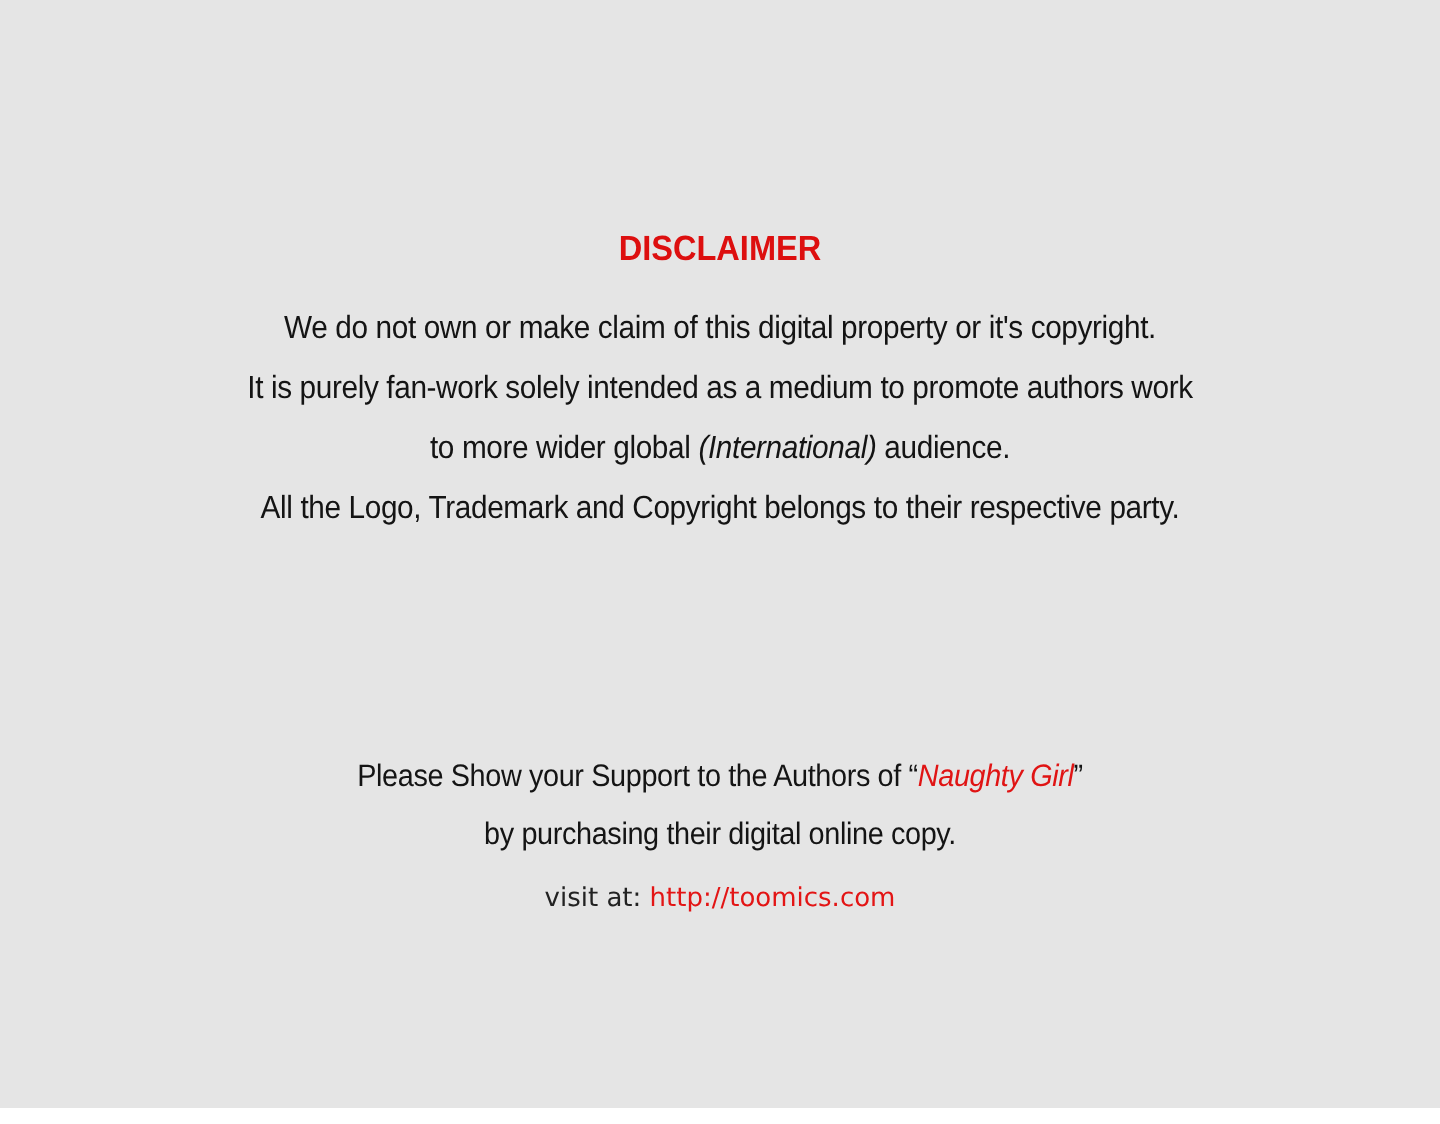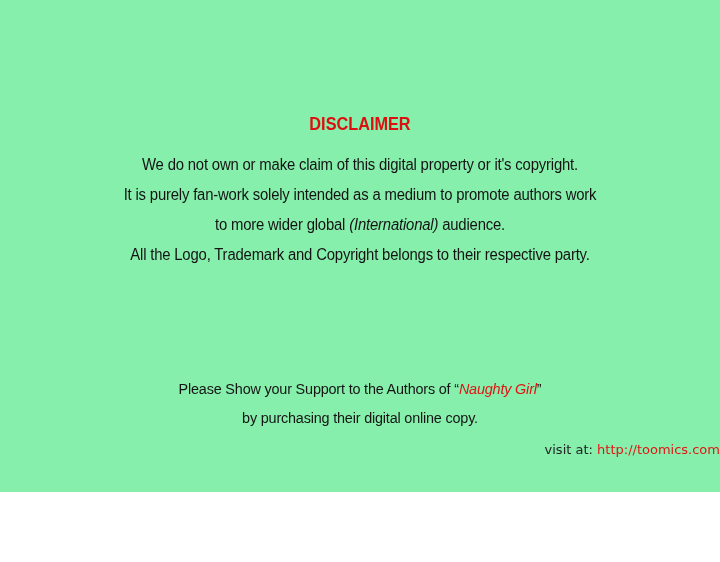--- a/index.html
+++ b/index.html
@@ -3,22 +3,22 @@
 <meta charset="utf-8">
 <style>
   html, body {
     margin: 0;
     padding: 0;
     background: #ffffff;
   }
   .page {
     position: relative;
     width: 720px;
-    height: 492px;
-    background: #86efac;
+    height: 554px;
+    background: #e5e5e5;
     overflow: hidden;
     font-family: "Liberation Sans", sans-serif;
   }
   
   .cond {
     position: absolute;
     left: 0;
     width: 720px;
     text-align: center;
     transform: scaleX(0.93);
@@ -48,21 +48,21 @@
   .italic { font-style: italic; }
   .red-italic {
     font-style: italic;
     color: #e01414;
   }
   .visit-block {
     position: absolute;
     left: 0;
     top: 442px;
     width: 720px;
-    text-align: right;
+    text-align: center;
     font-family: "DejaVu Sans", sans-serif;
     font-size: 13px;
     color: #222222;
   }
   .url {
     color: #e31515;
     text-decoration: none;
     cursor: pointer;
   }
 </style>

